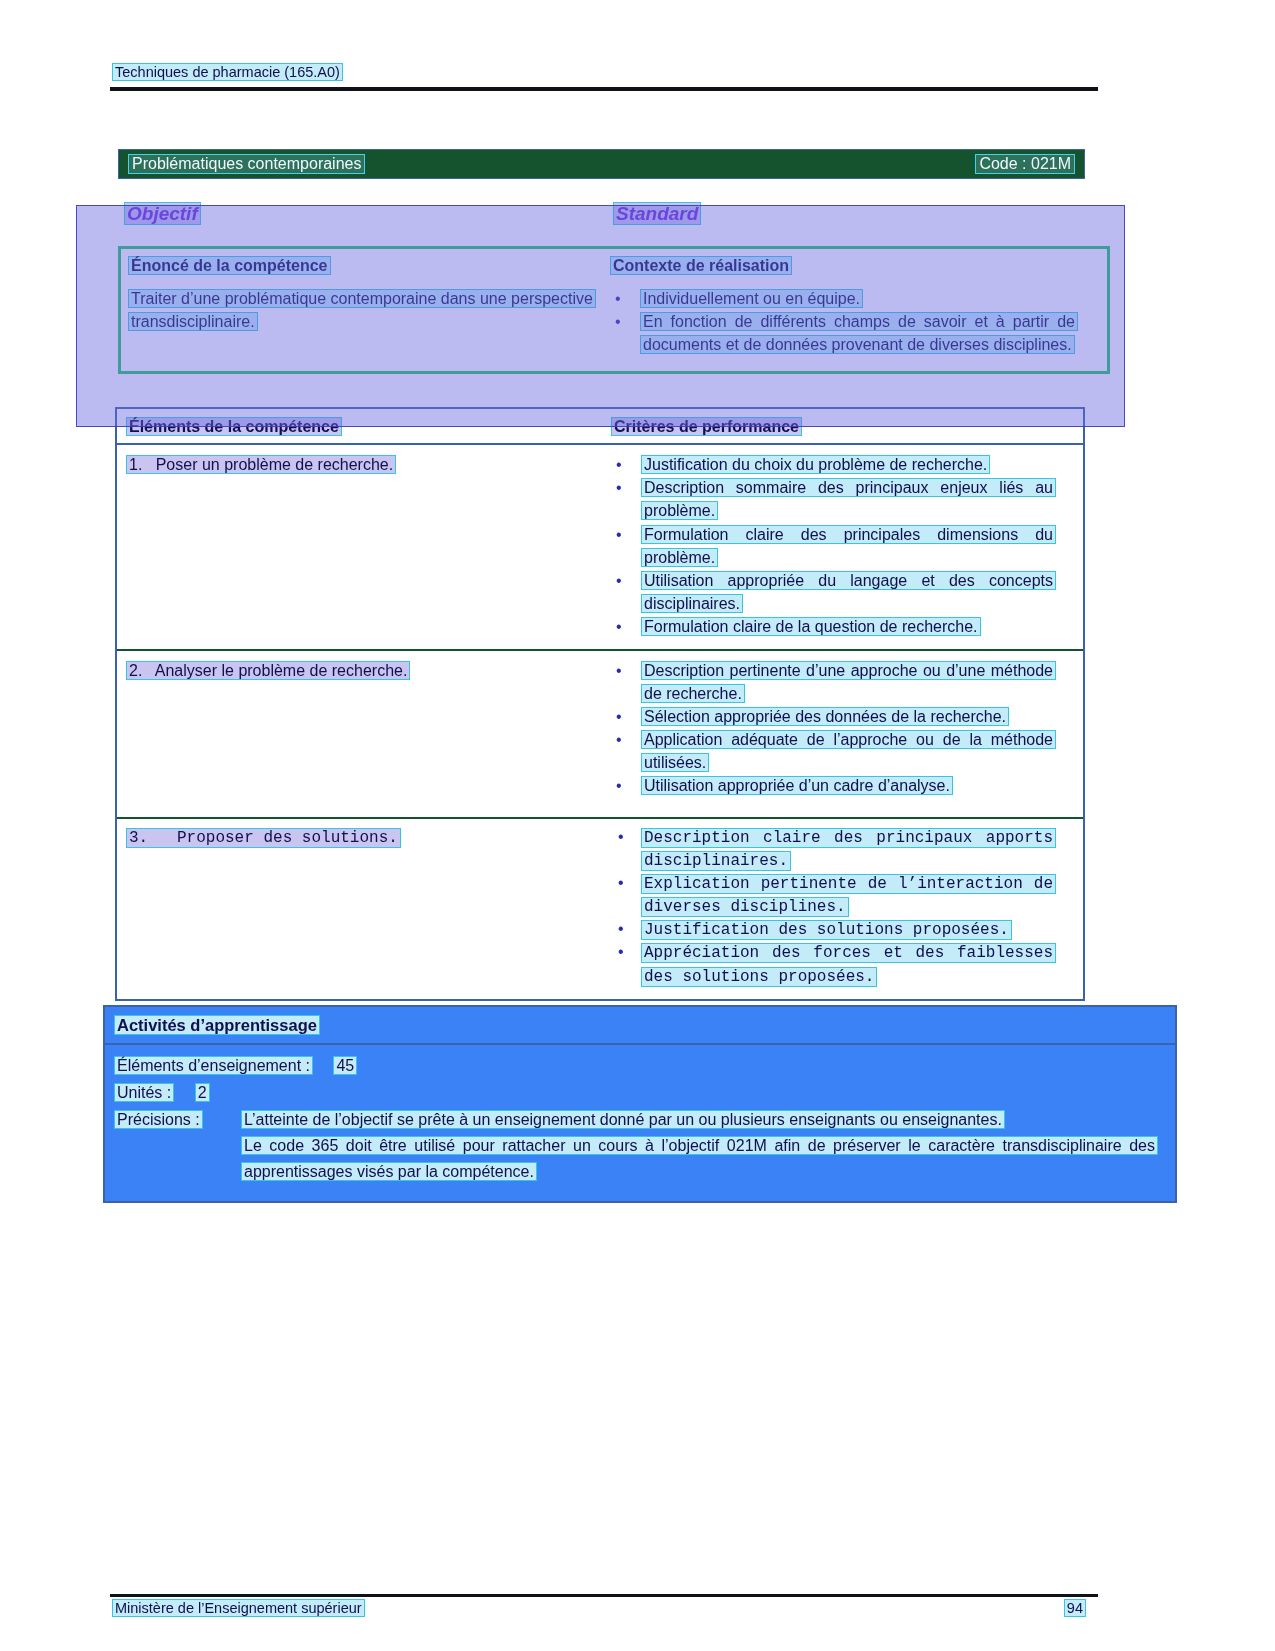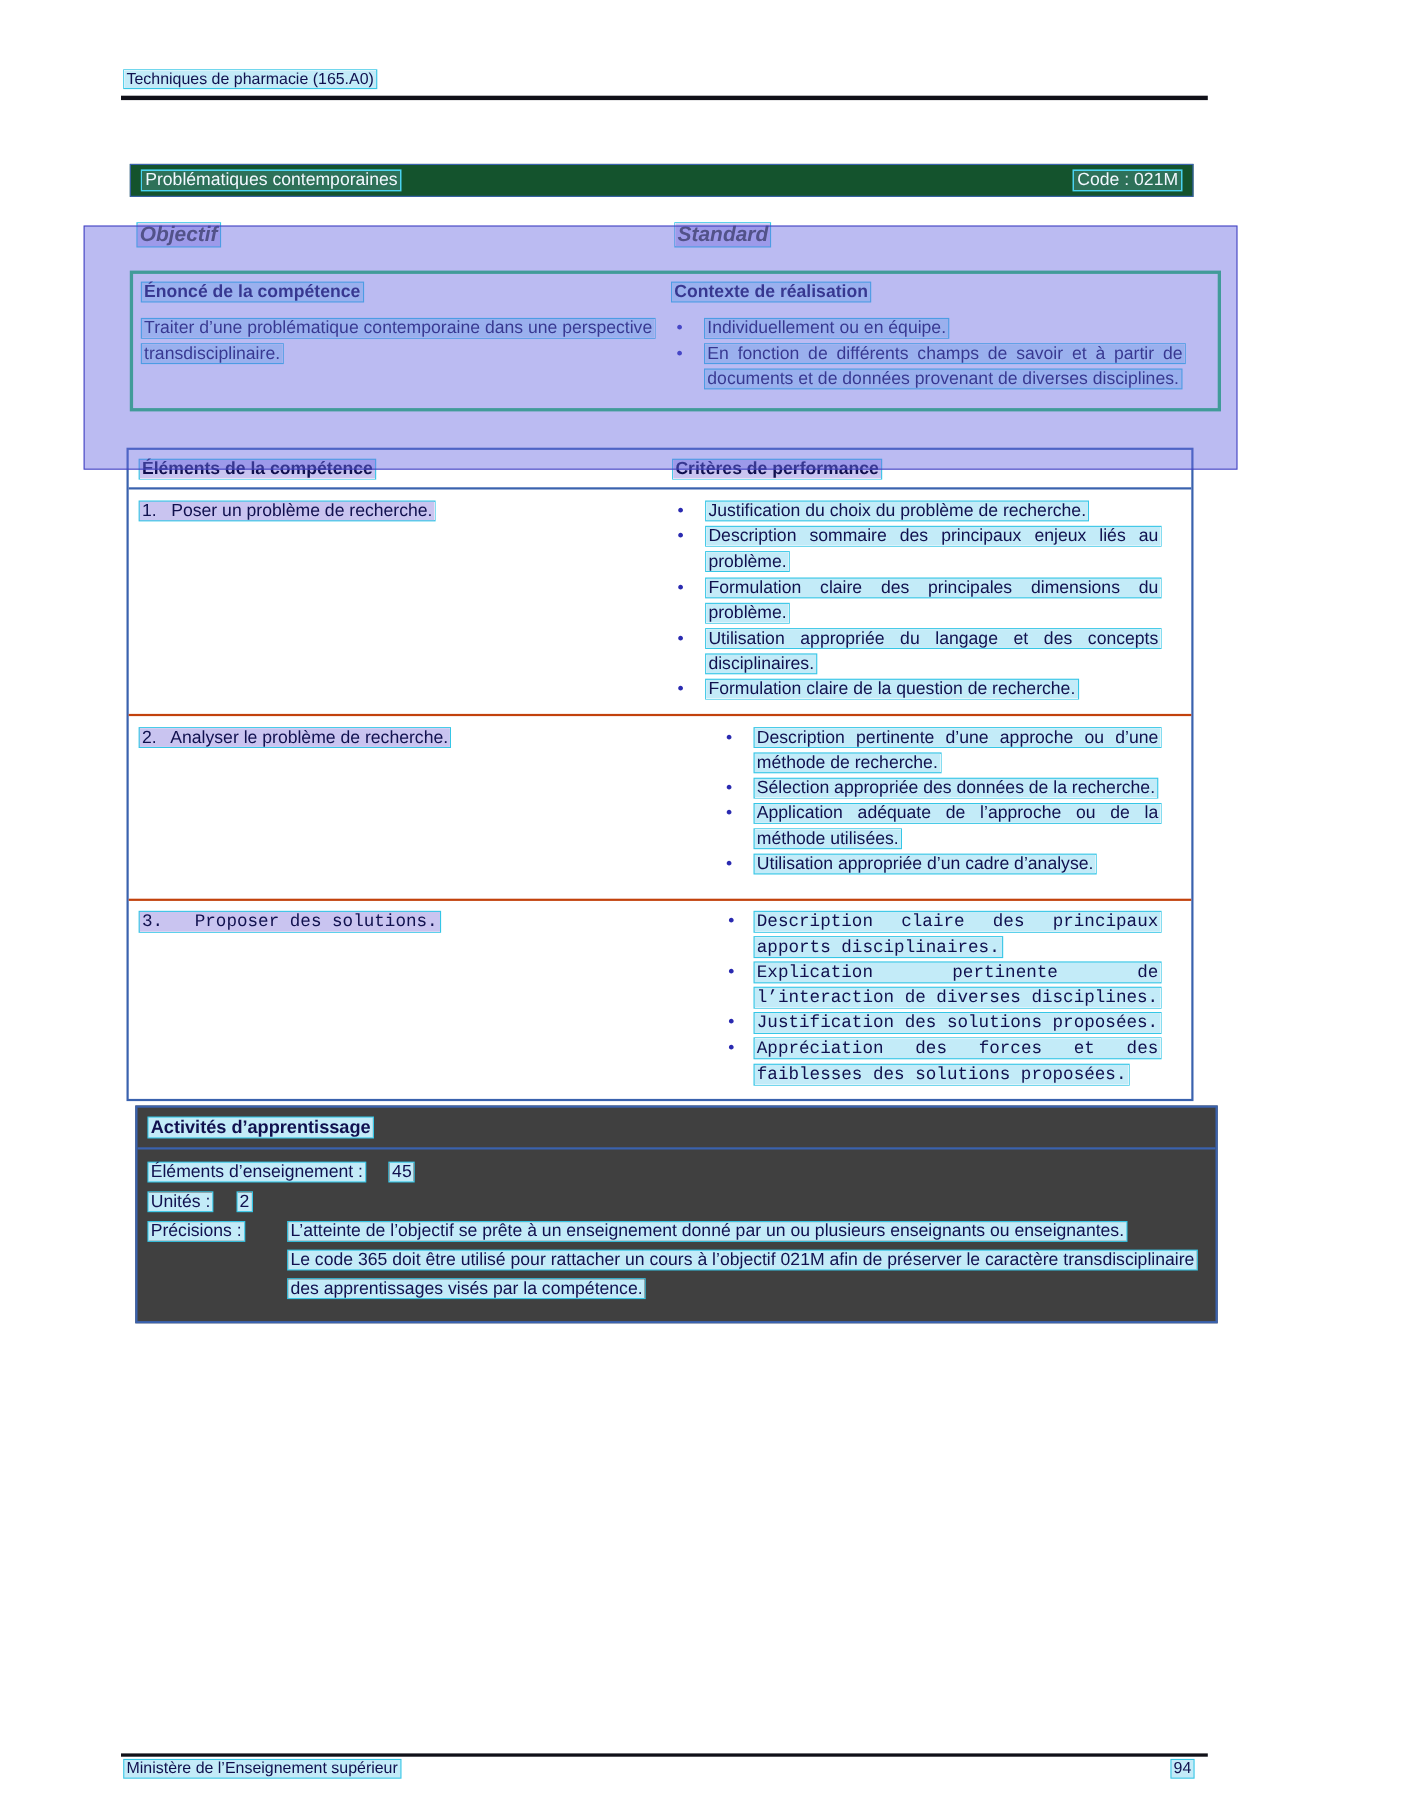--- a/index.html
+++ b/index.html
@@ -52,21 +52,21 @@
   
   .overlay {
     position: absolute; left: 76px; top: 205px; width: 1049px; height: 222px;
     background: rgba(104,104,226,0.45);
     border: 1px solid rgba(60,60,190,0.9);
     z-index: 40; pointer-events: none;
   }
 
   .objectif-head { position: absolute; left: 125px; top: 203px; }
   .standard-head { position: absolute; left: 614px; top: 203px; }
-  .col-title { font-weight: bold; font-style: italic; font-size: 19px; color: #404040; }
+  .col-title { font-weight: bold; font-style: italic; font-size: 19px; color: #6d28d9; }
 
   .enonce-table {
     position: absolute; left: 118px; top: 246px; width: 992px;
     border: 3px solid #22c55e;
   }
   .et-row { display: grid; grid-template-columns: 482px 1fr; padding: 6px 8px; }
   .et-head { padding-top: 8px; padding-bottom: 6px; }
   .et-body { padding-bottom: 14px; line-height: 1.45; }
   .et-left { padding-right: 18px; }
   .et-right { padding-right: 10px; }
@@ -79,30 +79,30 @@
     position: absolute; left: 115px; top: 407px; width: 970px;
     border: 2px solid #3a62ae;
     background: #ffffff;
   }
   .tbl-head {
     display: grid; grid-template-columns: 485px 1fr;
     padding: 9px 10px 7px; border-bottom: 2px solid #3a62ae;
     font-weight: bold;
   }
   .t-row { display: grid; grid-template-columns: 485px 1fr; padding: 8px 10px 10px; }
-  .t-row.bordered { border-top: 2px solid #c2410c; gap: 44px; }
+  .t-row.bordered { border-top: 2px solid #14532d; }
   .r1 { min-height: 196px; }
   .r2 { min-height: 168px; }
   .r3 { min-height: 168px; font-family: Liberation Mono, monospace; }
   .elem-cell { padding-right: 24px; line-height: 1.45; }
   .crit-cell { padding-right: 6px; }
 
   .activities {
-    position: absolute; left: 123px; top: 1005px; width: 984px;
-    border: 2px solid #3a62ae; background: #404040;
+    position: absolute; left: 103px; top: 1005px; width: 1074px;
+    border: 2px solid #3a62ae; background: #3b82f6;
   }
   .act-head { padding: 9px 10px 8px; border-bottom: 2px solid #3a62ae; font-weight: bold; font-size: 16.5px; }
   .act-body { padding: 8px 10px 16px; line-height: 1.62; }
   .act-line { margin-bottom: 1px; }
   .val { margin-left: 18px; }
   .act-prec { display: flex; margin-top: 1px; }
   .prec-label { flex: 0 0 127px; }
   .prec-text { flex: 1; padding-right: 8px; }
   .prec-text p { margin: 0; }
 

